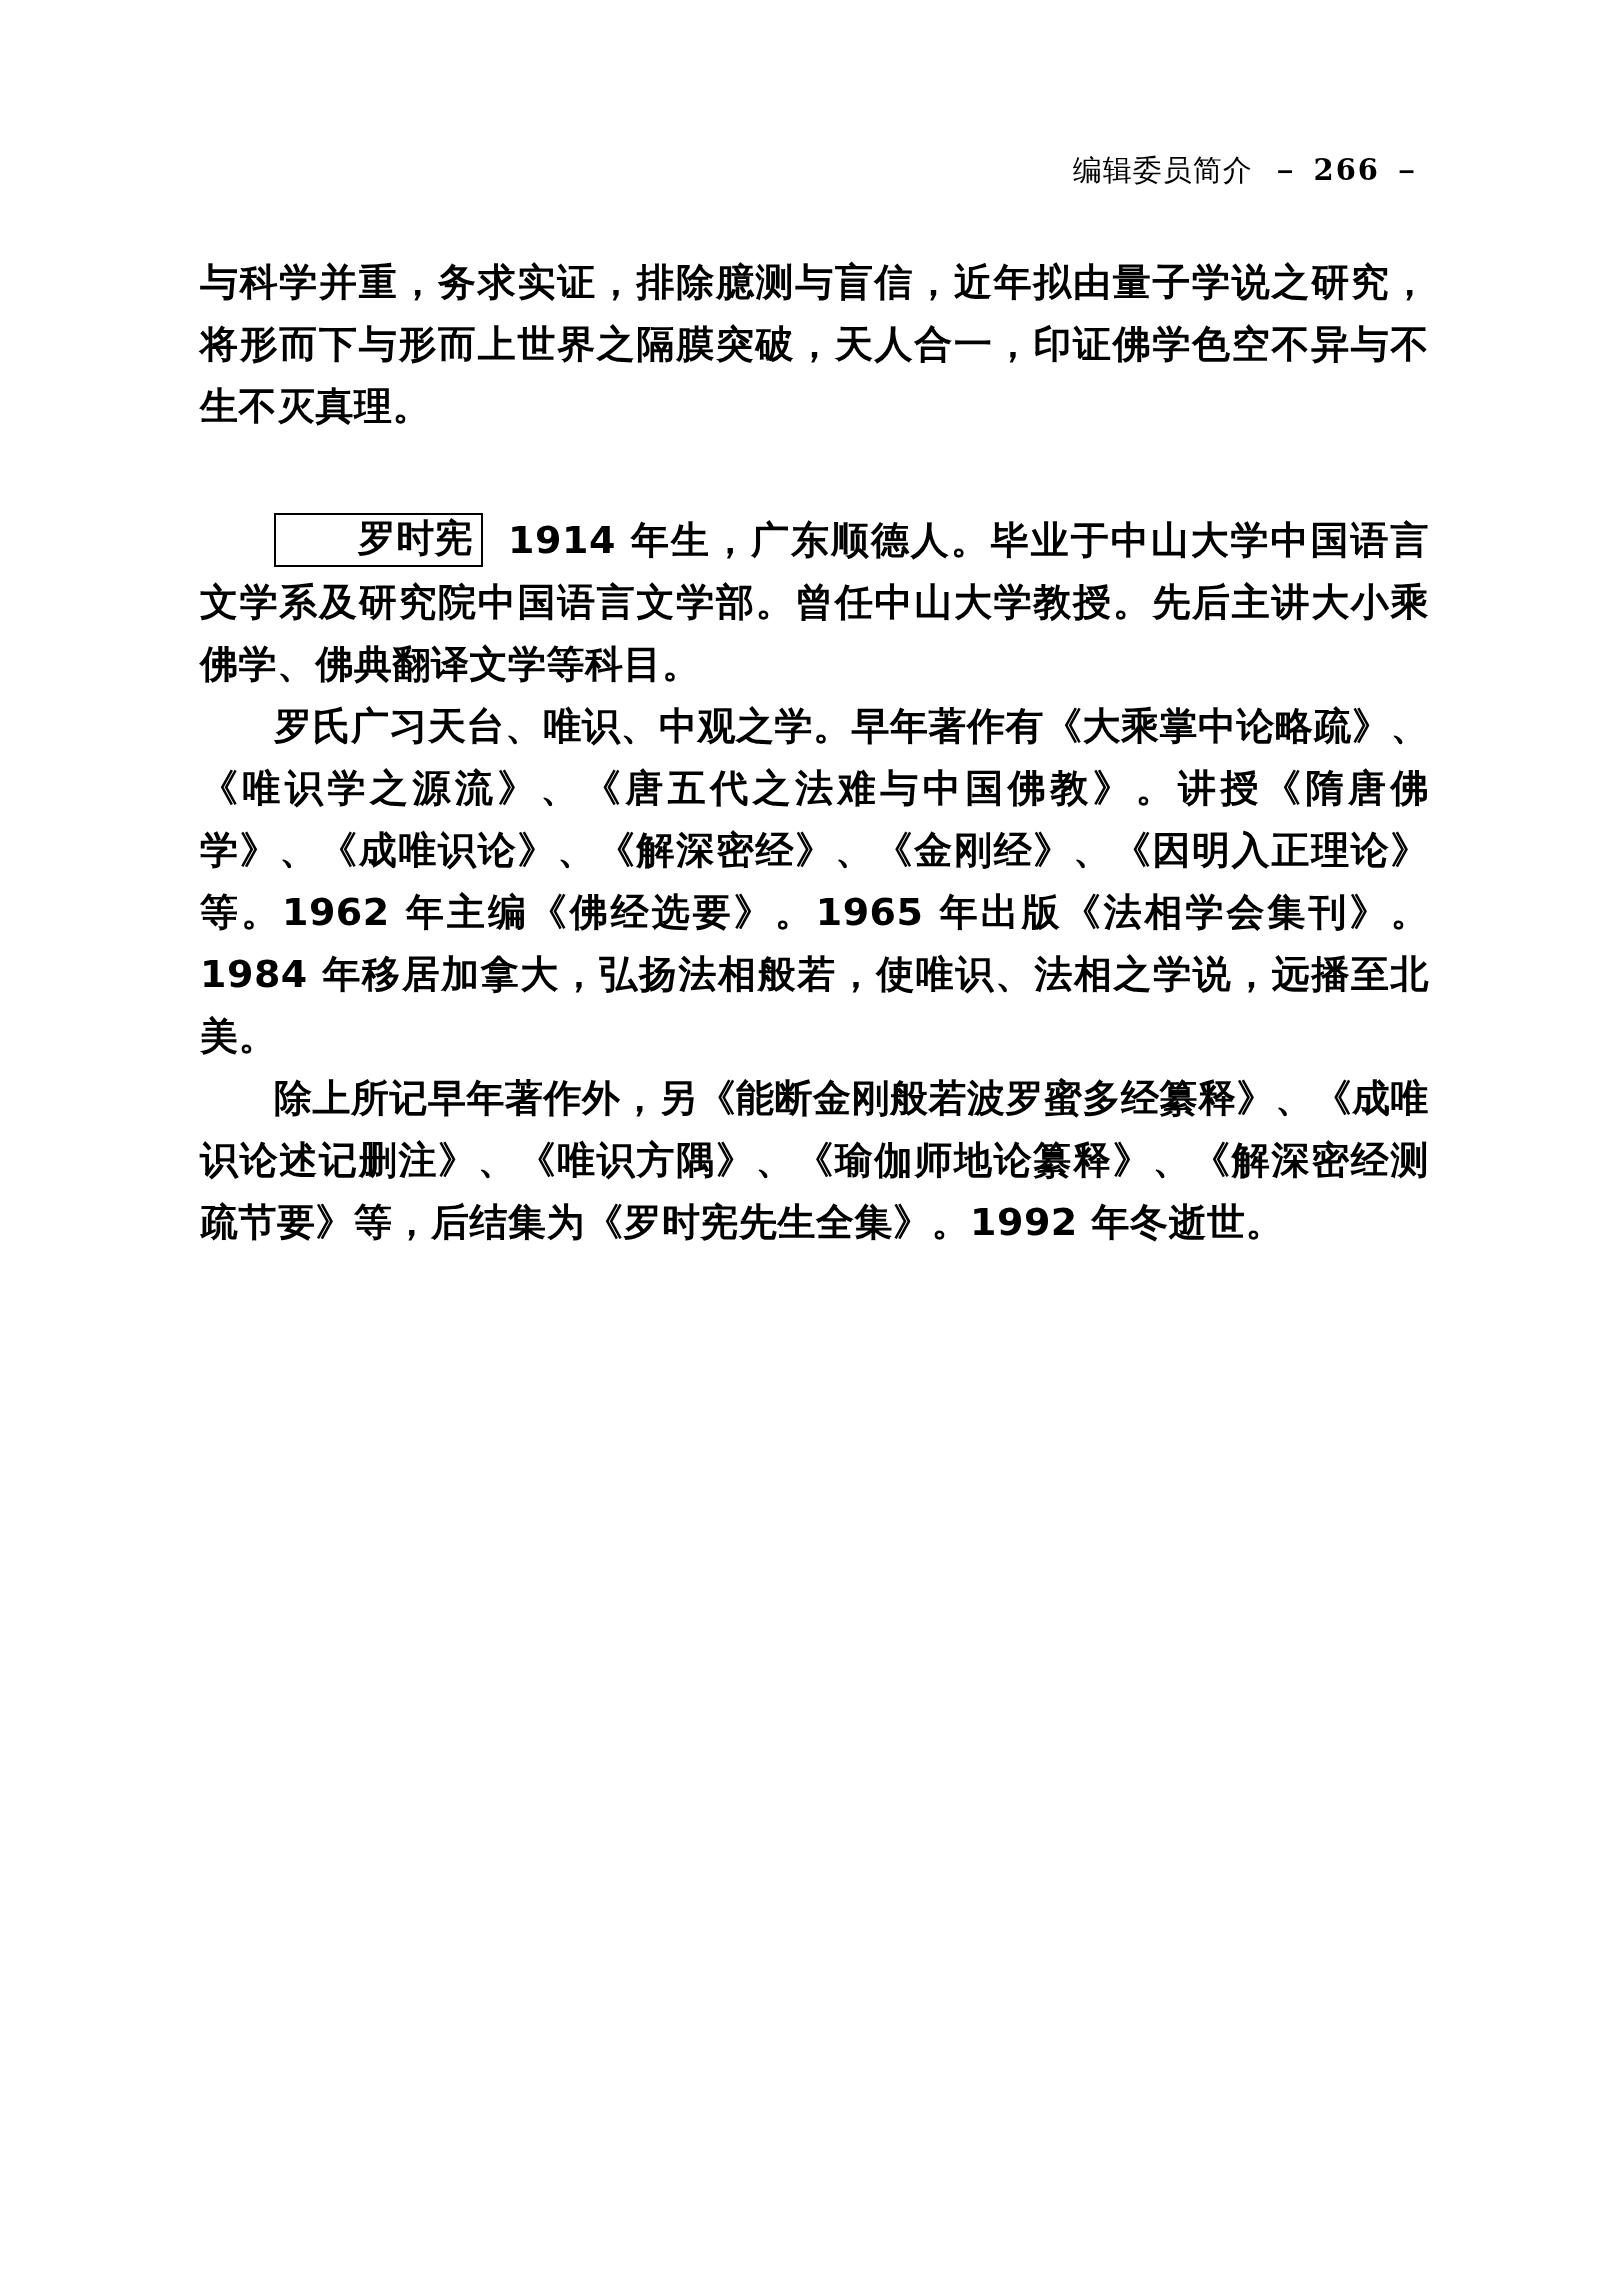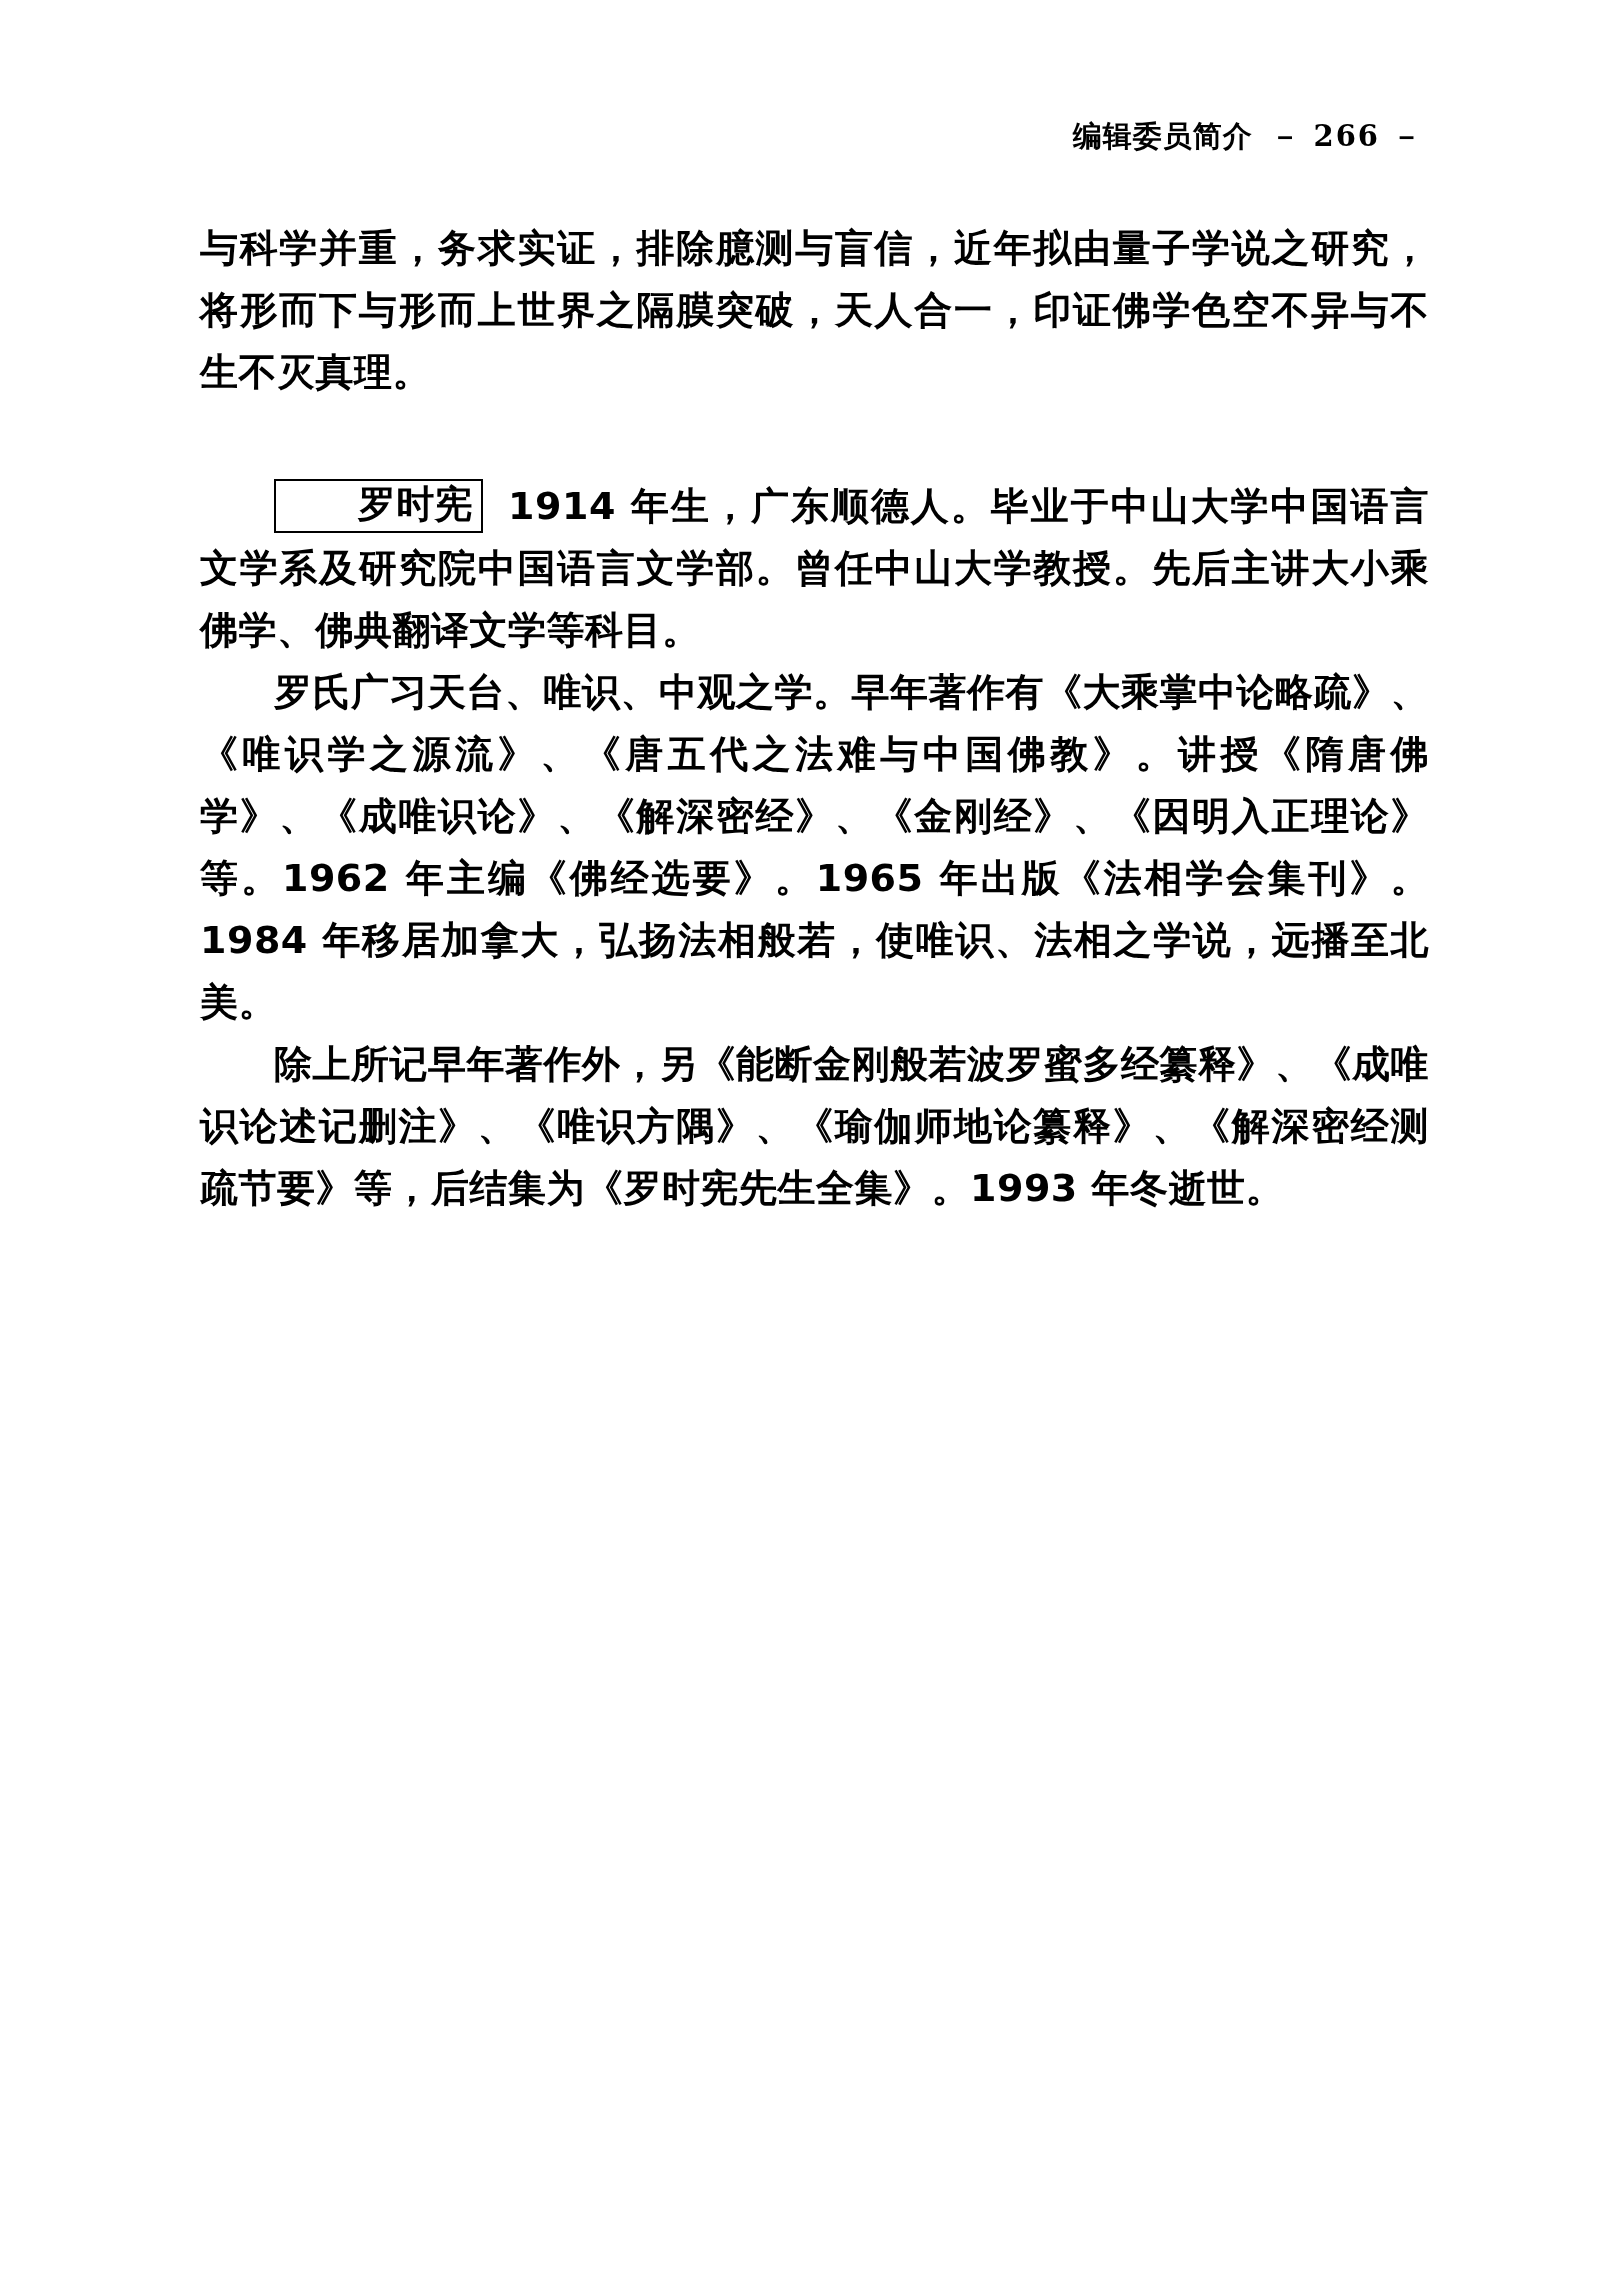--- a/index.html
+++ b/index.html
@@ -35,21 +35,22 @@
     align-items: baseline;
     gap: 17.6px;
     font-size: 29px;
     font-weight: bold;
     letter-spacing: 1px;
     padding-right: 5.9px;
     margin-bottom: 60px;
   }
   .header .head-title {
     font-family: "DejaVu Sans", sans-serif;
-    font-weight: bold;
+    font-weight: normal;
+    margin-top: 34px;
   }
   .header .head-page {
     font-family: "DejaVu Serif", serif;
     font-weight: bold;
     letter-spacing: 2px;
   }
   
   p {
     margin: 0;
     font-size: 38px;
@@ -92,20 +93,20 @@
     </div>
 
     <p>与科学并重，务求实证，排除臆测与盲信，近年拟由量子学说之研究，将形而下与形而上世界之隔膜突破，天人合一，印证佛学色空不异与不生不灭真理。</p>
 
     <div class="gap-lg"></div>
 
     <p class="indent"><span class="boxed-name">罗时宪</span><span>1914 年生，广东顺德人。毕业于中山大学中国语言文学系及研究院中国语言文学部。曾任中山大学教授。先后主讲大小乘佛学、佛典翻译文学等科目。</span></p>
 
     <p class="indent">罗氏广习天台、唯识、中观之学。早年著作有《大乘掌中论略疏》、《唯识学之源流》、《唐五代之法难与中国佛教》。讲授《隋唐佛学》、《成唯识论》、《解深密经》、《金刚经》、《因明入正理论》等。1962 年主编《佛经选要》。1965 年出版《法相学会集刊》。1984 年移居加拿大，弘扬法相般若，使唯识、法相之学说，远播至北美。</p>
 
-    <p class="indent">除上所记早年著作外，另《能断金刚般若波罗蜜多经纂释》、《成唯识论述记删注》、《唯识方隅》、《瑜伽师地论纂释》、《解深密经测疏节要》等，后结集为《罗时宪先生全集》。1993 年冬逝世。</p>
+    <p class="indent">除上所记早年著作外，另《能断金刚般若波罗蜜多经纂释》、《成唯识论述记删注》、《唯识方隅》、《瑜伽师地论纂释》、《解深密经测疏节要》等，后结集为《罗时宪先生全集》。1992 年冬逝世。</p>
 
     <div class="gap-lg"></div>
 
 
   </div>
 </div>
 
 
 </body></html>

